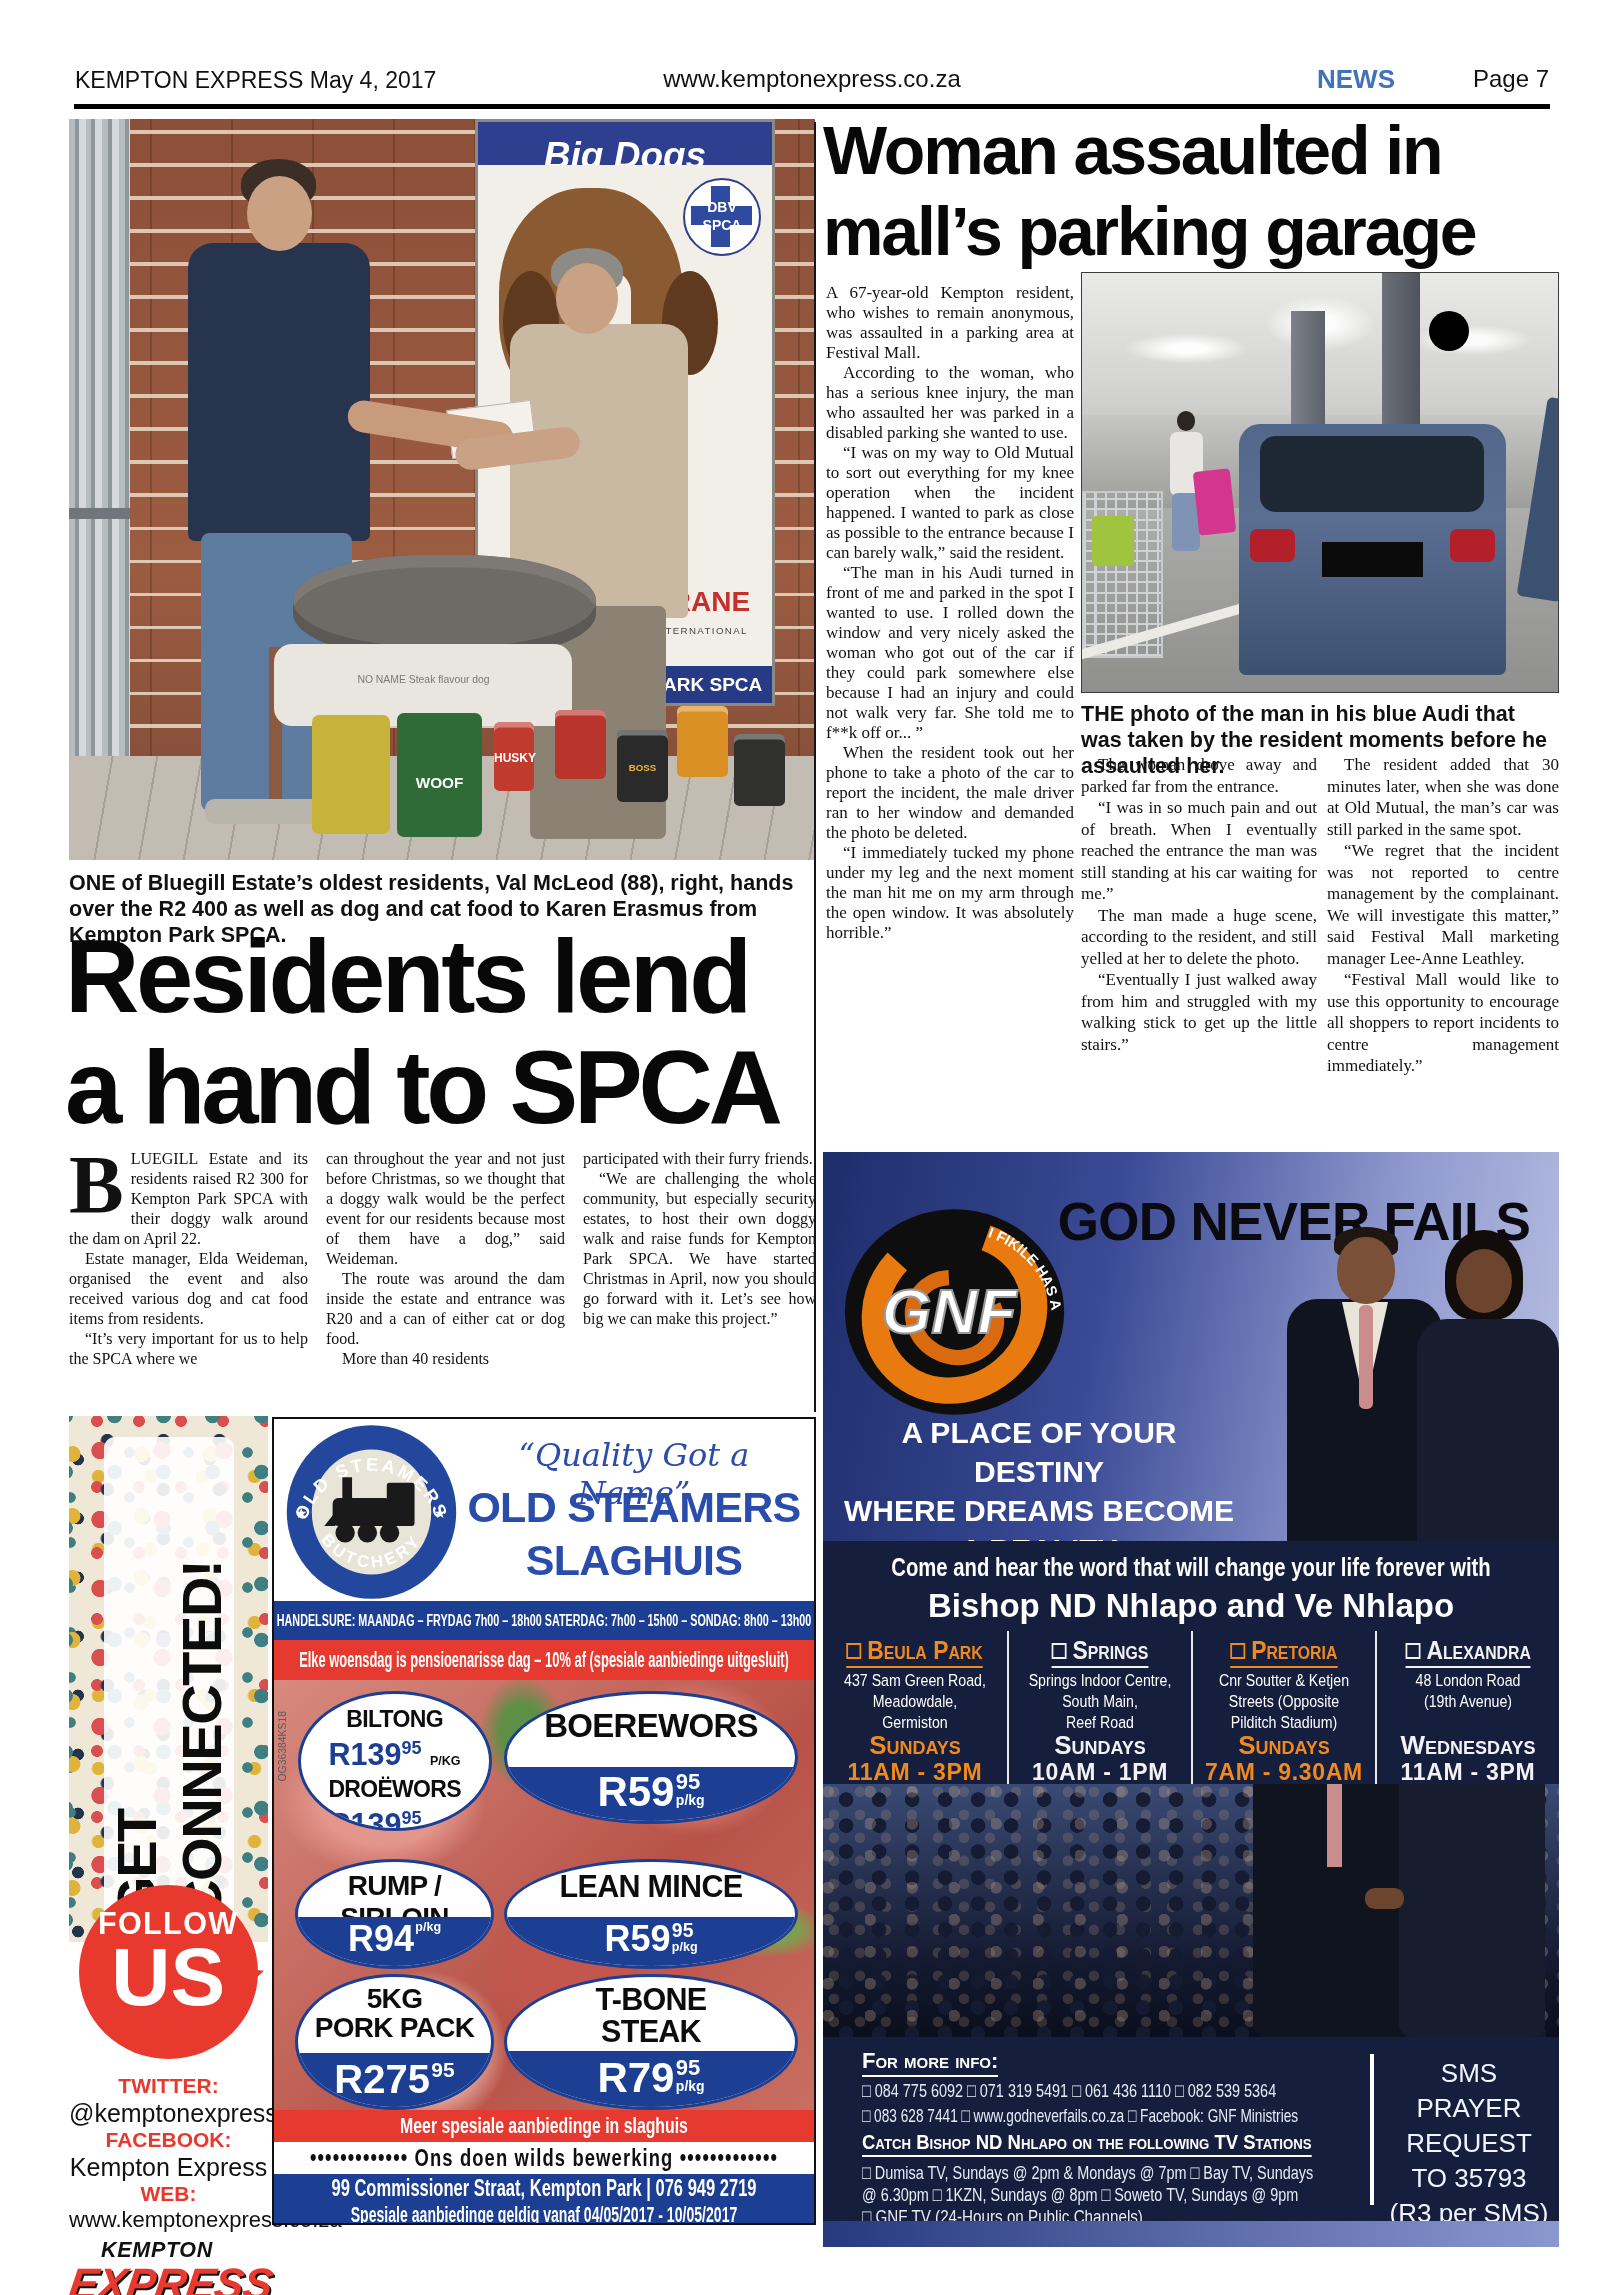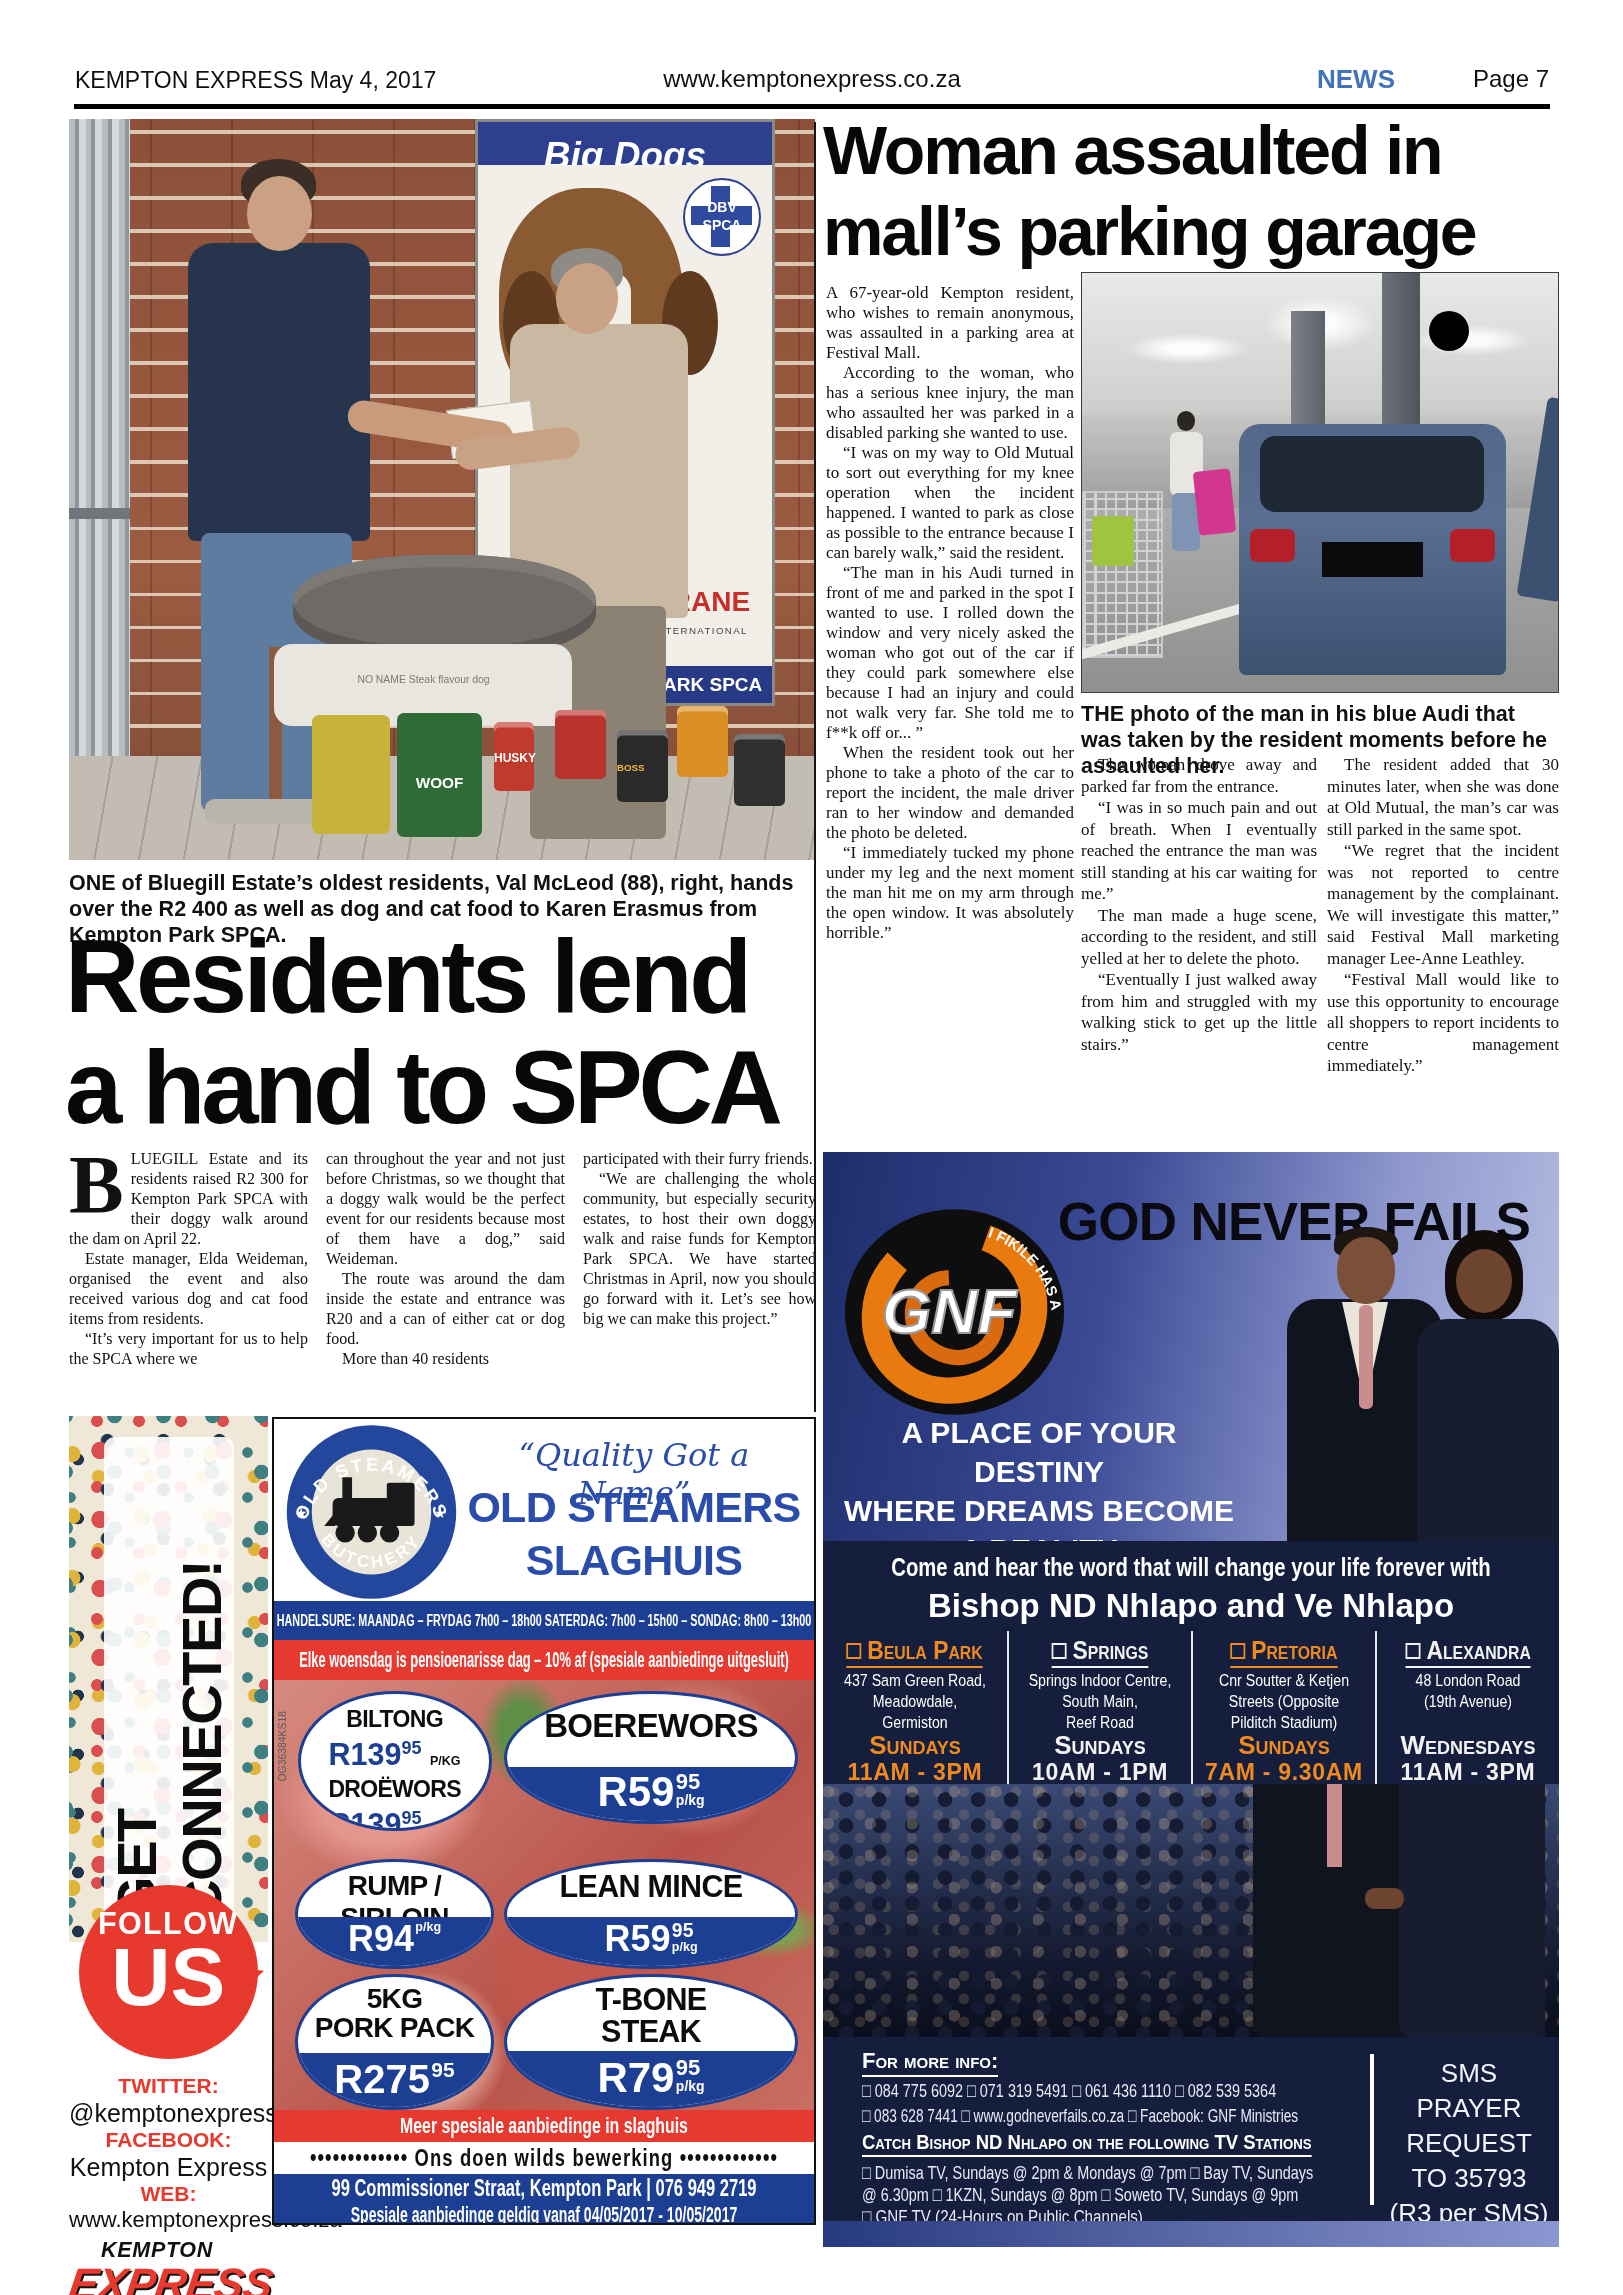--- a/index.html
+++ b/index.html
@@ -72,21 +72,21 @@
   #sack { left:205px; top:525px; width:298px; height:82px; background:#e8e6df; border-radius:18px; }
   #sack-label { left:219px; top:555px; width:271px; font-size:10.4px; color:#7d7a70; text-align:center; }
   #bag1 { left:243px; top:596px; width:78px; height:119px; background:#c8b33a; border-radius:7px; }
   #bag2 { left:328px; top:594px; width:85px; height:124px; background:#2f6b36; border-radius:7px;
           color:#fff; font-weight:bold; font-size:15.3px; text-align:center; line-height:139px; }
   .can { position:absolute; border-radius:5.6px; box-shadow:inset 0 5.6px 0 rgba(255,255,255,.35); }
   #can1 { left:425px; top:603px; width:40px; height:69px; background:#c03a2e; color:#fff; font-size:12px;
           font-weight:bold; text-align:center; line-height:72px; }
   #can2 { left:486px; top:591px; width:51px; height:69px; background:#b8342c; }
   #can3 { left:548px; top:611px; width:51px; height:72px; background:#2a2a2a; color:#f0b440; font-size:9.7px;
-          font-weight:bold; line-height:76px; }
+          font-weight:bold; text-align:center; line-height:76px; }
   #can4 { left:608px; top:587px; width:51px; height:71px; background:#d98f23; }
   #can5 { left:665px; top:615px; width:51px; height:72px; background:#30302e; }
 
   
   #caption1 { left:69px; top:870px; width:746px; font-size:21.5px; font-weight:bold; line-height:26px; }
   #hl1a { left:65px; top:918px; width:753px; font-size:103px; font-weight:bold; letter-spacing:-3.5px; color:#080808; }
   #hl1b { left:65px; top:1029px; width:753px; font-size:103px; font-weight:bold; letter-spacing:-4.2px; color:#080808; }
   .bodycol { position:absolute; font-family:"Liberation Serif", serif; text-align:justify; white-space:pre-line; overflow:hidden; }
   #sp-c1 { left:69px; top:1149px; width:239px; height:268px; font-size:16px; line-height:20px; }
   #sp-c2 { left:326px; top:1149px; width:239px; height:268px; font-size:16px; line-height:20px; }

